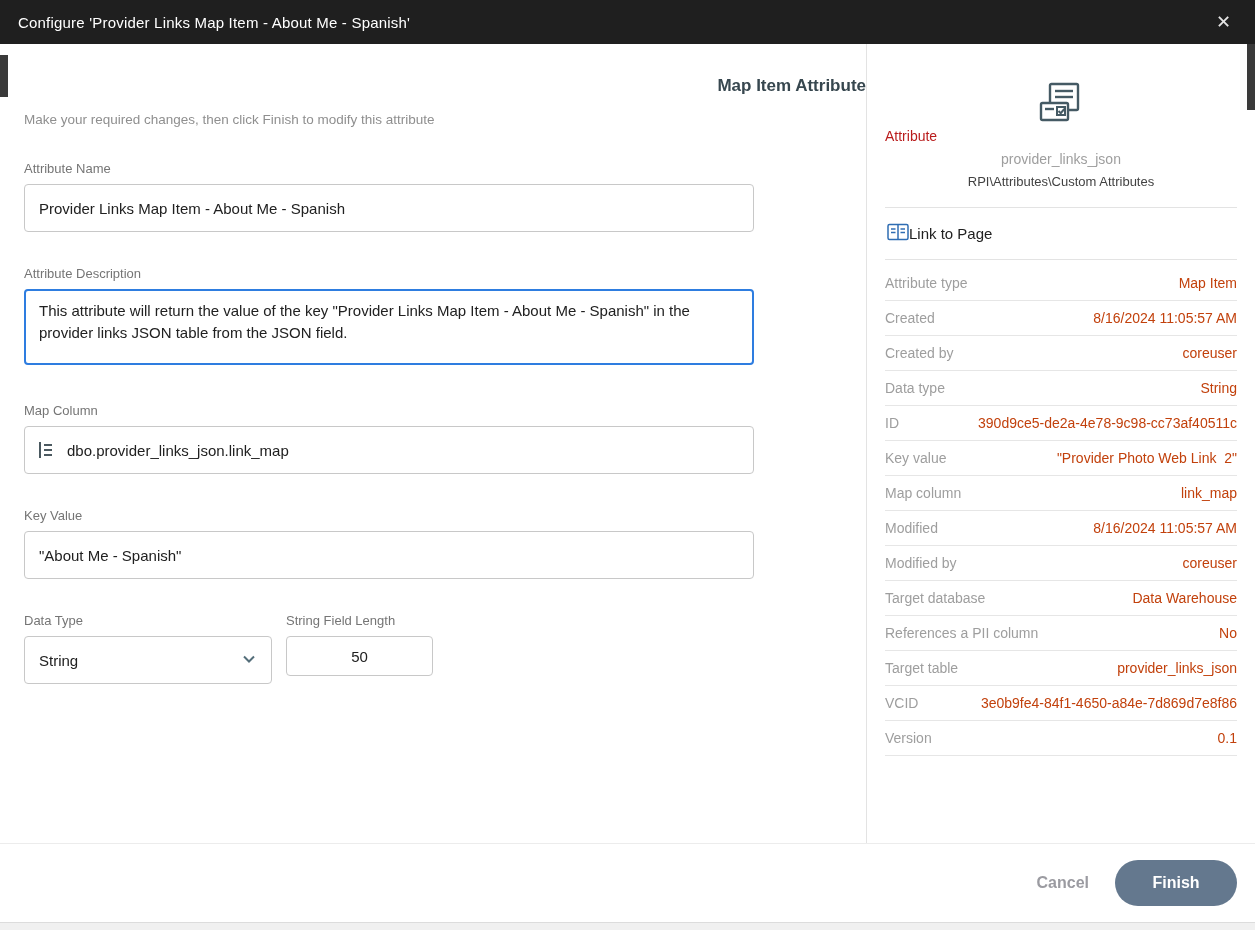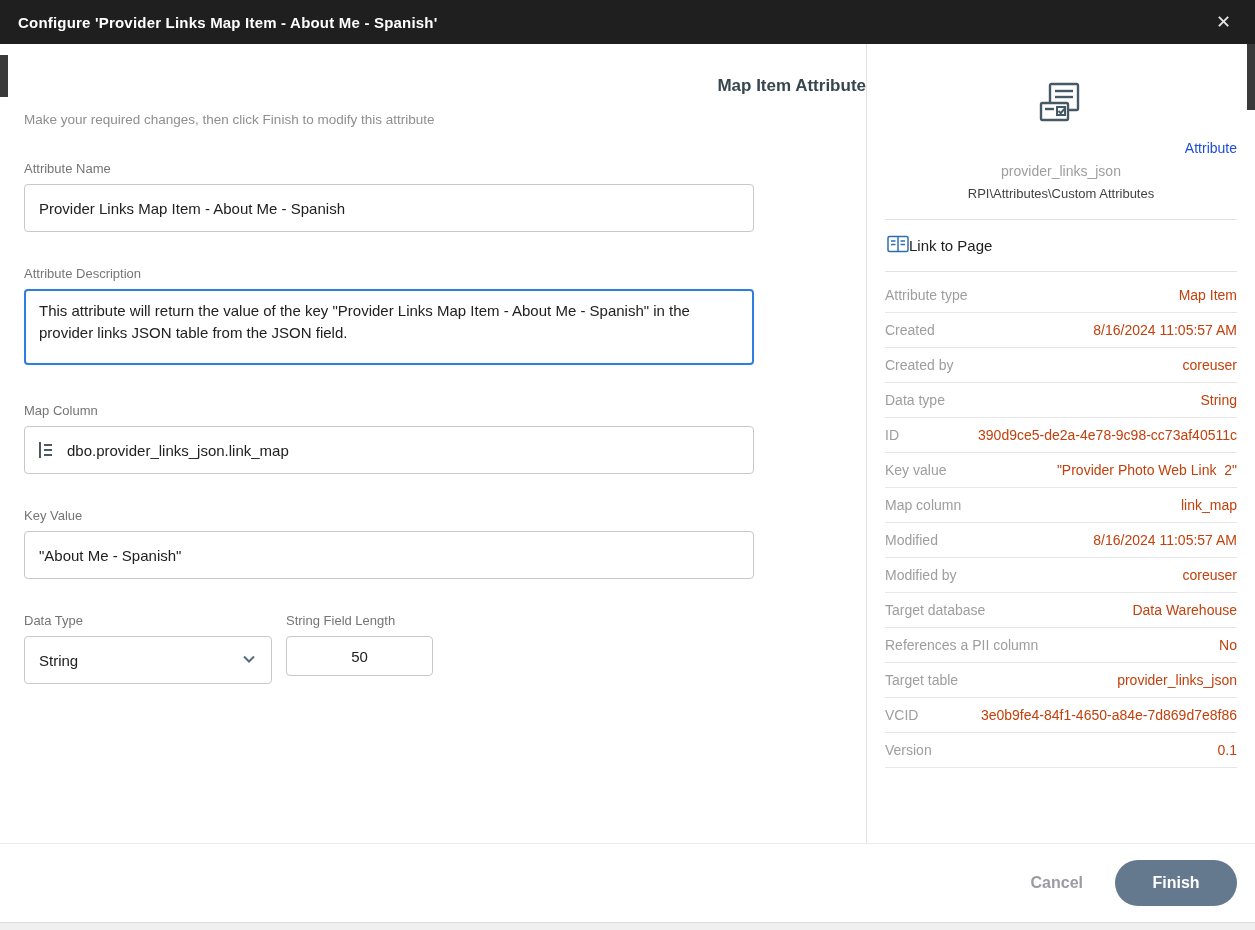--- a/index.html
+++ b/index.html
@@ -3,21 +3,21 @@
 <meta charset="utf-8">
 <style>
   * { box-sizing: border-box; }
   html,body { margin:0; padding:0; }
   body { background:#e9e9e9; font-family:"Liberation Sans", sans-serif; }
   .screen { position:relative; width:1255px; height:930px; background:#fff; overflow:hidden; }
 
   
   .modal-header { position:absolute; top:0; left:0; right:0; height:44px; background:#1f1f1f;
     display:flex; align-items:center; padding:0 18px; z-index:6; }
-  .modal-title { color:#ffffff; font-size:15px; font-weight:bold; letter-spacing:.2px; }
+  .modal-title { color:#ffffff; font-size:15px; font-weight:normal; letter-spacing:.2px; }
   .close-btn { margin-left:auto; background:none; border:none; color:#e4e4e4; font-size:18px;
     line-height:1; cursor:pointer; padding:4px 6px; }
 
   
   .modal-body { position:absolute; top:44px; left:0; width:1255px; height:799px; display:flex; background:#fff; }
   .form-col { width:866px; padding:32px 0 0 24px; }
   .summary-col { flex:1; border-left:1px solid #e3e3e3; padding:24px 18px 0 18px; }
 
   .form-heading { margin:0; font-size:17px; font-weight:bold; color:#37474f;text-align:right; }
   .form-subtitle { margin:16px 0 0 0; font-size:13.5px; color:#8f8f8f; }
@@ -35,36 +35,36 @@
 
   .inline-fields { display:flex; gap:14px; }
   .select-box { width:248px; height:48px; border:1px solid #c8c8c8; border-radius:4px;
     display:flex; align-items:center; justify-content:space-between; padding:0 14px;
     font-size:15px; color:#212121; cursor:pointer; background:#fff; }
   .length-input { width:147px; height:40px; border:1px solid #c8c8c8; border-radius:4px;
     text-align:center; font-size:15px; color:#212121; font-family:"Liberation Sans", sans-serif; }
 
   
   .attr-icon-wrap { text-align:center; padding-top:14px; }
-  .attr-kind { text-align:right; color:#1d4ed8; font-size:14px; margin-top:12px; }
+  .attr-kind { text-align:left; color:#b91c1c; font-size:14px; }
   .attr-name { text-align:center; color:#9e9e9e; font-size:14px; margin-top:7px; }
   .attr-path { text-align:center; color:#424242; font-size:13px; margin-top:7px; padding-bottom:18px; }
   .panel-divider { border-top:1px solid #e3e3e3; }
   .link-row { display:flex; align-items:center; padding:15px 2px; border-bottom:1px solid #e3e3e3;
     font-size:15px; color:#212121; cursor:pointer; }
   .props { margin-top:6px; }
   .prop-row { display:flex; justify-content:space-between; align-items:center; padding:9px 0;
     border-bottom:1px solid #e6e6e6; }
   .prop-label { color:#9e9e9e; font-size:14px; white-space:nowrap; }
   .prop-value { color:#c2410c; font-size:14px; text-align:right; white-space:pre; }
 
   
   .modal-footer { position:absolute; top:843px; left:0; right:0; height:79px; background:#fff;
     border-top:1px solid #ececec; display:flex; align-items:center; justify-content:flex-end;
-    gap:26px; padding-right:18px; z-index:5; }
+    gap:20px; padding-right:18px; z-index:5; }
   .cancel-btn { background:none; border:none; color:#9b9ba1; font-size:16px; font-weight:bold; cursor:pointer; }
   .finish-btn { width:122px; height:46px; border:none; border-radius:23px; background:#64788e;
     color:#fff; font-size:16px; font-weight:bold; cursor:pointer; }
 
   
   .page-strip { position:absolute; top:922px; left:0; right:0; height:8px; background:#f0f0f0;
     border-top:1px solid #dcdcdc; }
   .sliver-left { position:absolute; left:0; top:55px; width:8px; height:42px; background:#3a3a3a; }
   .sliver-right { position:absolute; right:0; top:44px; width:8px; height:66px; background:#3a3a3a; }
 </style>

